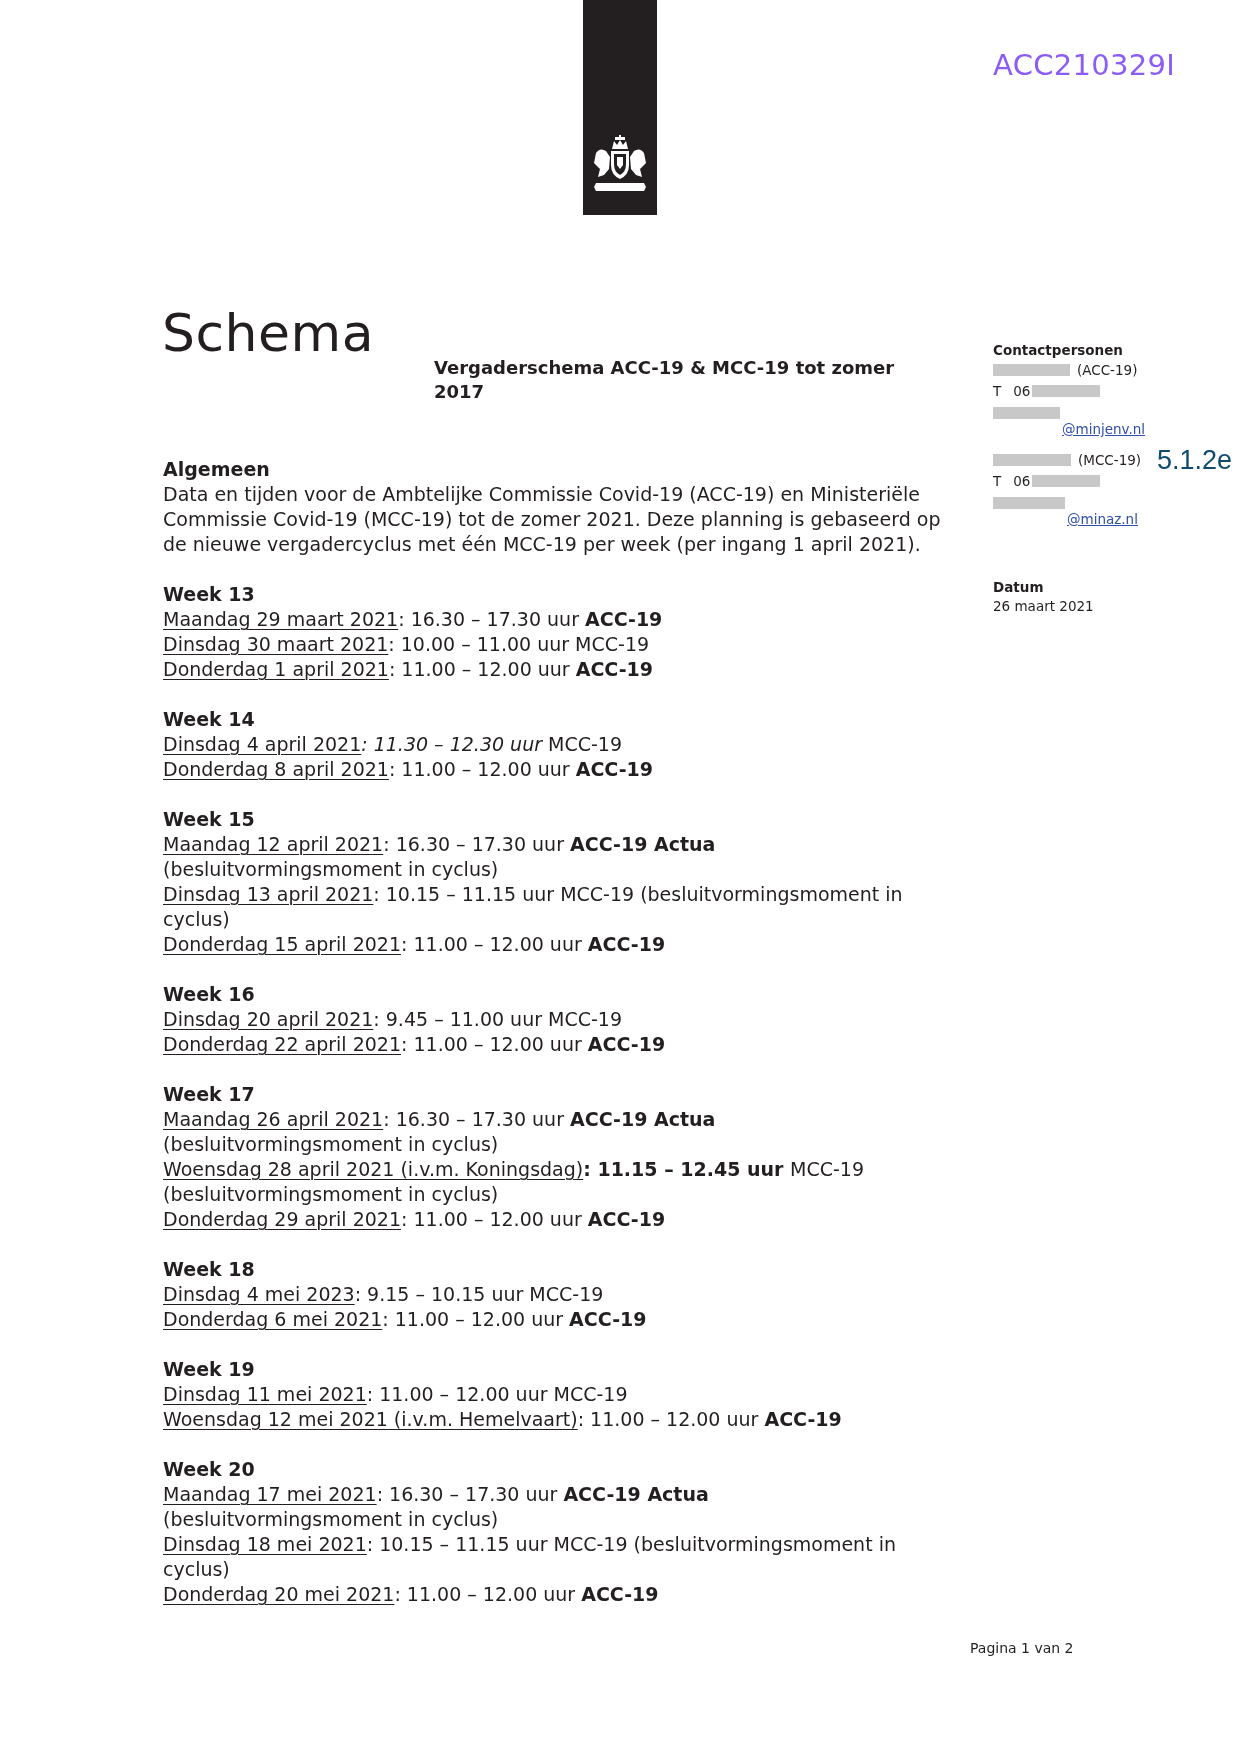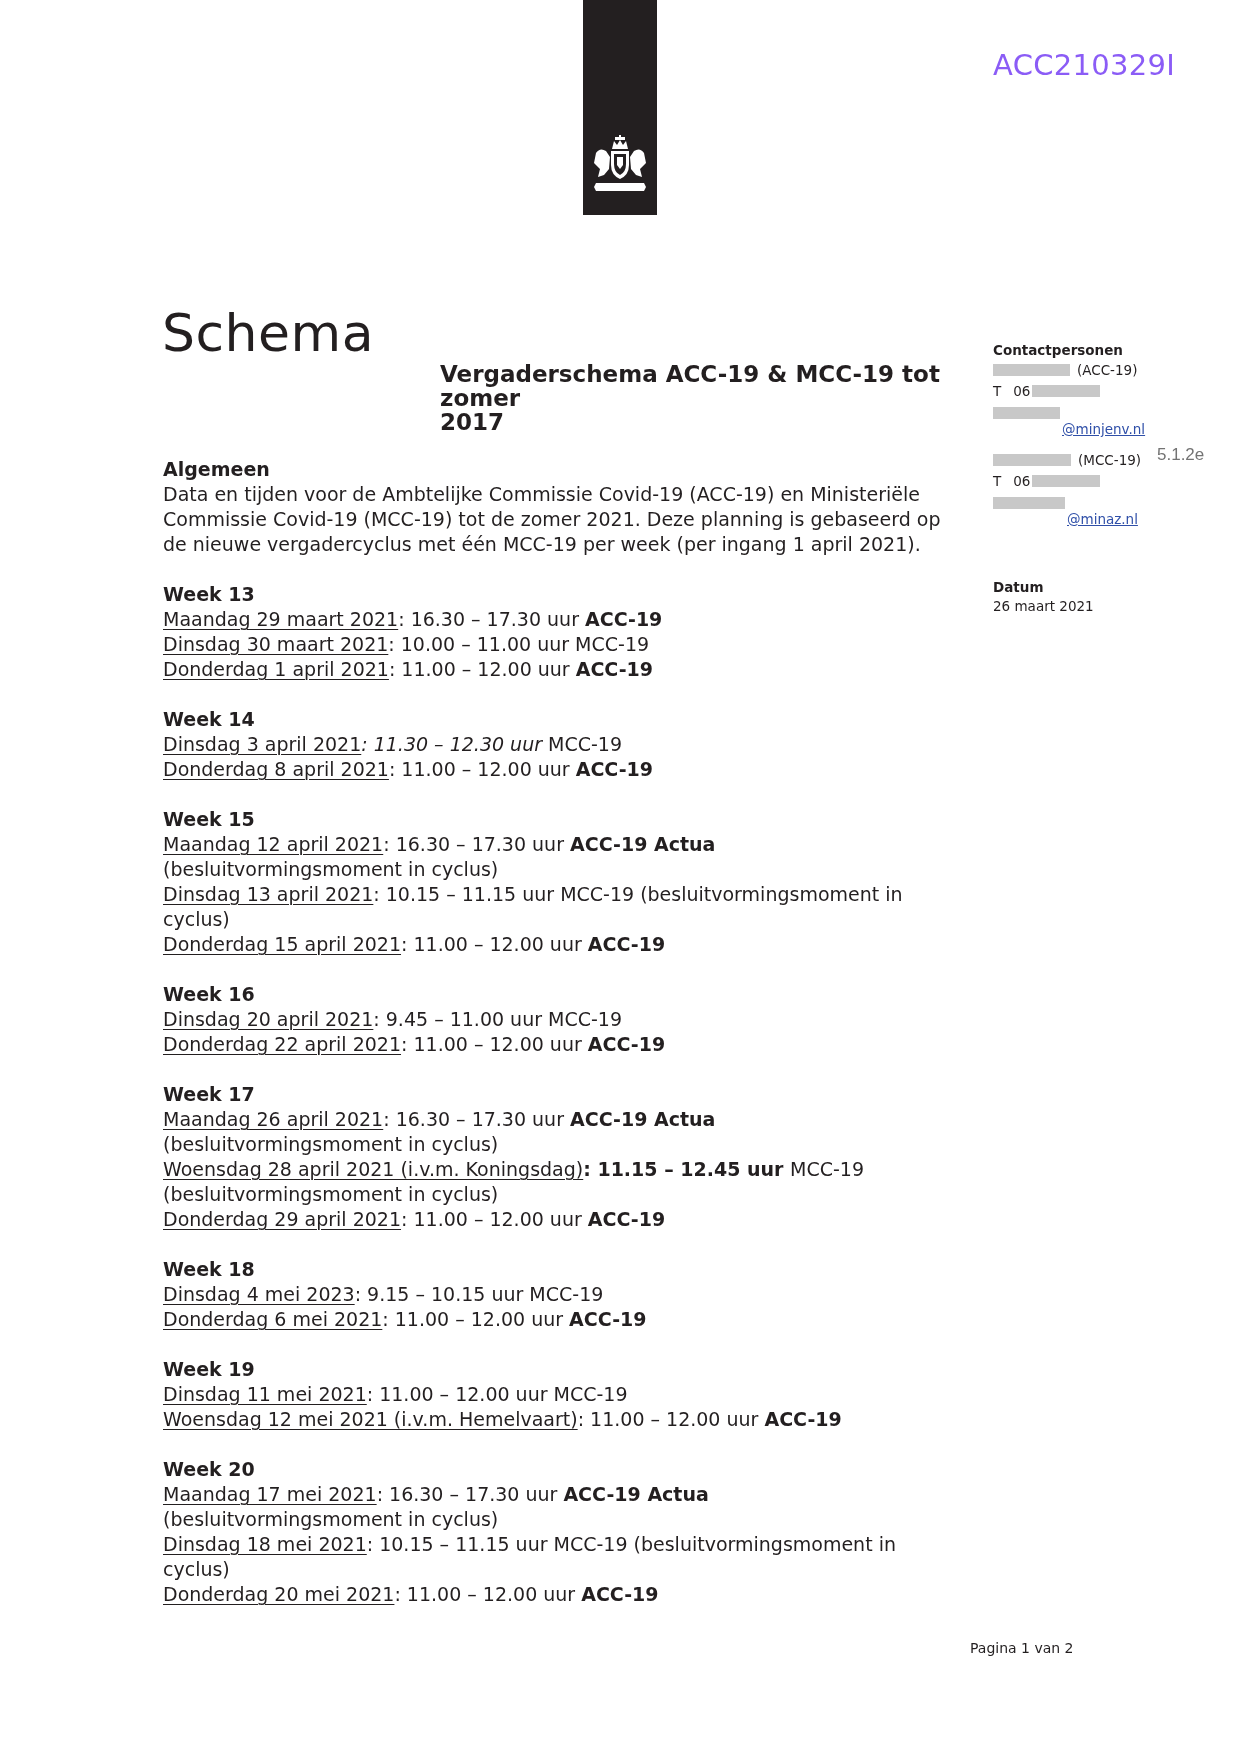--- a/index.html
+++ b/index.html
@@ -16,35 +16,35 @@
     position: absolute; left: 993px; top: 48px;
     font-size: 29px; letter-spacing: 0.3px; color: #8b5cf6;
   }
   .page-title {
     position: absolute; left: 162px; top: 303px;
     font-size: 52px; font-weight: normal; margin: 0; color: #231f20;
     letter-spacing: 0.5px;
   }
   .subtitle {
     position: absolute; left: 428px; top: 350px; width: 500px;
-    font-size: 23px; font-weight: bold; line-height: 24px; margin: 12px;
+    font-size: 18px; font-weight: bold; line-height: 24px; margin: 6px;
   }
   .sidebar {
     position: absolute; left: 993px; top: 342px; width: 240px;
     font-size: 13.5px; color: #231f20;
   }
   .sidebar .label { font-weight: bold; font-size: 13.5px; height: 18px; }
   .contact-line { position: relative; height: 24px; display: flex; align-items: center; white-space: nowrap; }
   .contact-line.tight { height: 19px; }
   .redact { display: inline-block; background: #c8c8c8; height: 12px; vertical-align: middle; }
   .email-link { color: #2f4fa8; text-decoration: underline; margin-top: 33px; }
   .gap { height: 28px; }
   .stamp {
     position: absolute; left: 1157px; top: 445px;
-    font-family: "Liberation Sans", sans-serif; font-size: 17px; color: #737373;
+    font-family: "Liberation Sans", sans-serif; font-size: 27px; color: #0c4a6e;
   }
   .datum-block { position: absolute; left: 993px; top: 578px; font-size: 13.5px; }
   .datum-block .label { font-weight: bold; line-height: 18px; }
   .datum-block .value { line-height: 20px; }
   .content {
     position: absolute; left: 163px; top: 457px; width: 800px;
     font-size: 19px; line-height: 25px; color: #231f20;
   }
   .section { margin-bottom: 25px; }
   .section-title { font-weight: bold; }
@@ -137,21 +137,21 @@
   </div>
   <div id="weeks-container">
       <div class="section">
         <div class="section-title">Week 13</div>
         <div><span class="entry-date">Maandag 29 maart 2021</span><span class="entry-body" style="white-space: pre;">: 16.30 – 17.30 uur </span><span class="entry-strong">ACC-19</span></div>
         <div><span class="entry-date">Dinsdag 30 maart 2021</span><span class="entry-body" style="white-space: pre;">: 10.00 – 11.00 uur </span><span class="entry-body">MCC-19</span></div>
         <div><span class="entry-date">Donderdag 1 april 2021</span><span class="entry-body" style="white-space: pre;">: 11.00 – 12.00 uur </span><span class="entry-strong">ACC-19</span></div>
       </div>
       <div class="section">
         <div class="section-title">Week 14</div>
-        <div><span class="entry-date">Dinsdag 3 april 2021</span><span class="entry-body" style="white-space: pre; font-style: italic;">: 11.30 – 12.30 uur </span><span class="entry-body">MCC-19</span></div>
+        <div><span class="entry-date">Dinsdag 4 april 2021</span><span class="entry-body" style="white-space: pre; font-style: italic;">: 11.30 – 12.30 uur </span><span class="entry-body">MCC-19</span></div>
         <div><span class="entry-date">Donderdag 8 april 2021</span><span class="entry-body" style="white-space: pre;">: 11.00 – 12.00 uur </span><span class="entry-strong">ACC-19</span></div>
       </div>
       <div class="section">
         <div class="section-title">Week 15</div>
         <div><span class="entry-date">Maandag 12 april 2021</span><span class="entry-body" style="white-space: pre;">: 16.30 – 17.30 uur </span><span class="entry-strong">ACC-19 Actua</span><br><span>(besluitvormingsmoment in cyclus)</span></div>
         <div><span class="entry-date">Dinsdag 13 april 2021</span><span class="entry-body" style="white-space: pre;">: 10.15 – 11.15 uur </span><span class="entry-body">MCC-19</span><span style="display: inline;"> (besluitvormingsmoment in</span><br><span>cyclus)</span></div>
         <div><span class="entry-date">Donderdag 15 april 2021</span><span class="entry-body" style="white-space: pre;">: 11.00 – 12.00 uur </span><span class="entry-strong">ACC-19</span></div>
       </div>
       <div class="section">
         <div class="section-title">Week 16</div>

